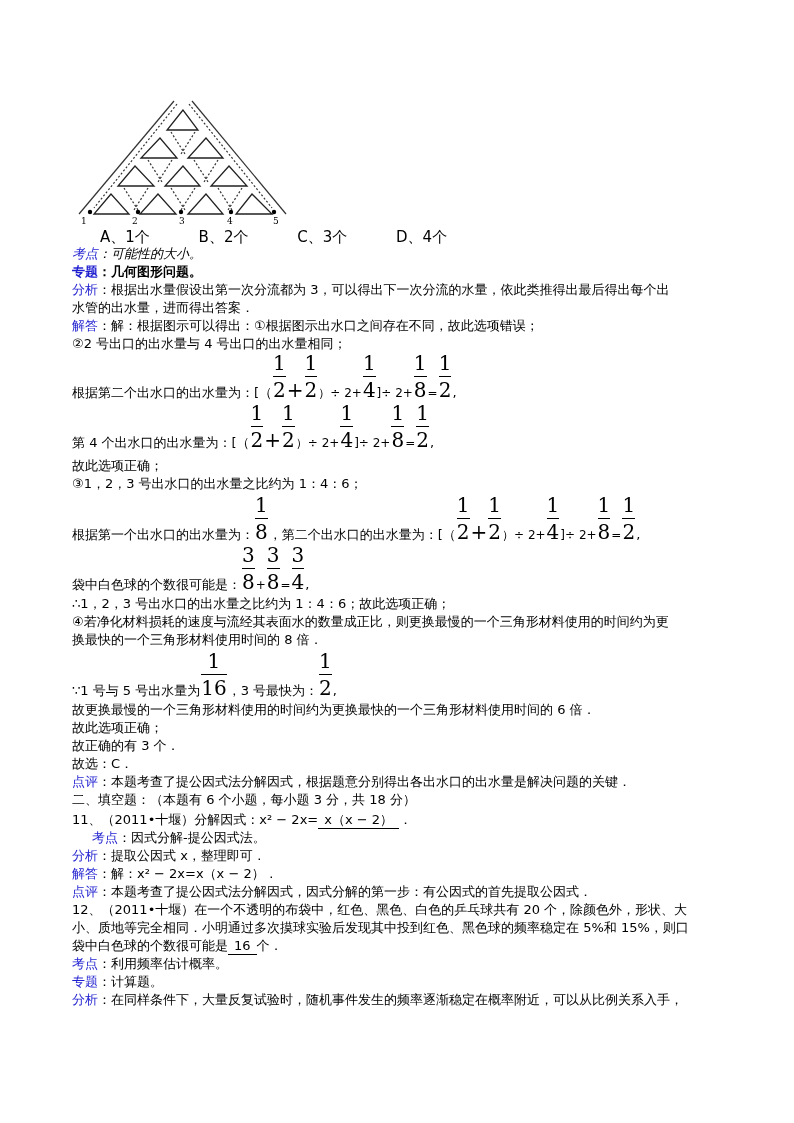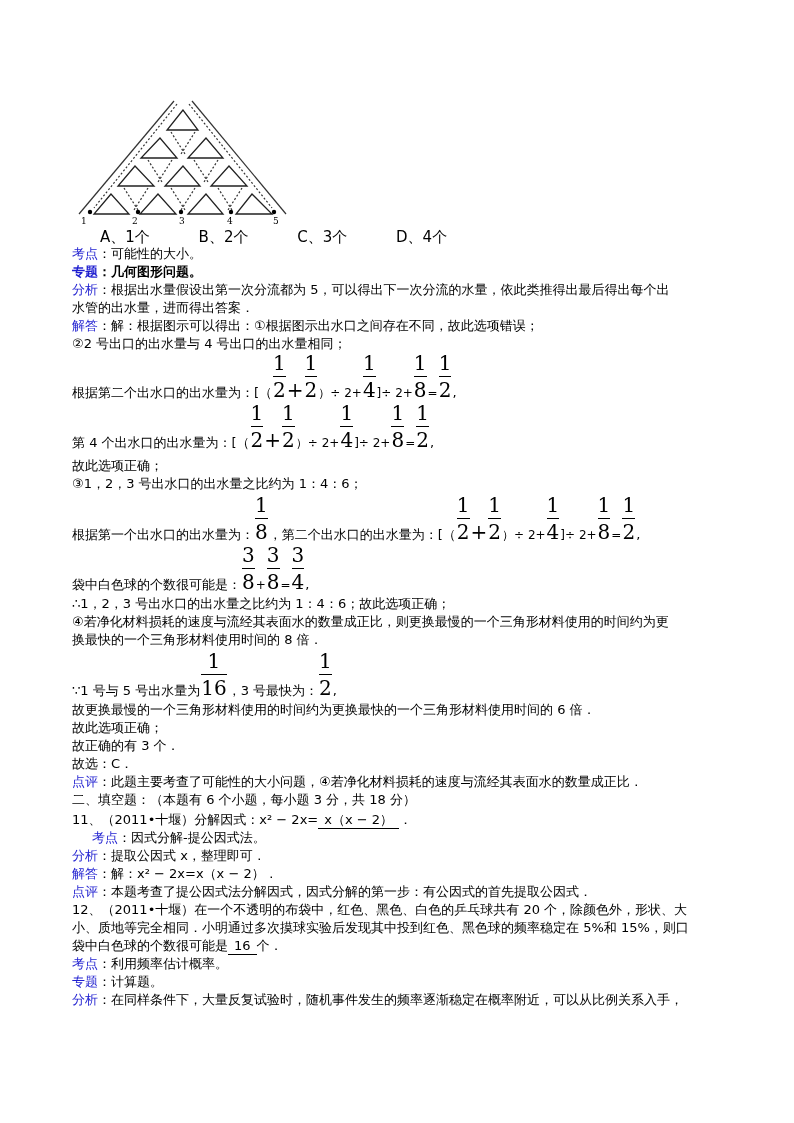--- a/index.html
+++ b/index.html
@@ -73,23 +73,23 @@
     </svg>
   </div>
 
   <div class="options" style="left:28px;top:132px;">
     <span>A、1个</span>
     <span>B、2个</span>
     <span>C、3个</span>
     <span>D、4个</span>
   </div>
 
-  <div class="line" style="top:150px;"><span class="lbl">考点</span><span>：</span><span>可能性的大小。</span></div>
+  <div class="line" style="top:150px;font-style:italic;"><span class="lbl">考点</span><span>：</span><span>可能性的大小。</span></div>
   <div class="line" style="top:168px;font-weight:bold;"><span class="lbl">专题</span><span>：</span><span>几何图形问题。</span></div>
-  <div class="line" style="top:186px;"><span class="lbl">分析</span><span>：</span><span>根据出水量假设出第一次分流都为 5，可以得出下一次分流的水量，依此类推得出最后得出每个出</span></div>
+  <div class="line" style="top:186px;"><span class="lbl">分析</span><span>：</span><span>根据出水量假设出第一次分流都为 3，可以得出下一次分流的水量，依此类推得出最后得出每个出</span></div>
   <div class="line" style="top:204px;">水管的出水量，进而得出答案．</div>
   <div class="line" style="top:222px;"><span class="lbl">解答</span><span>：</span><span>解：根据图示可以得出：①根据图示出水口之间存在不同，故此选项错误；</span></div>
   <div class="line" style="top:240px;">②2 号出口的出水量与 4 号出口的出水量相同；</div>
 
   <div class="line" style="top:256px;">
     <span>根据第二个出水口的出水量为：[（</span><span class="frac">
         <span>1</span>
         <span class="bar"></span>
         <span>2</span>
       </span><span class="big">+</span><span class="frac">
@@ -195,21 +195,21 @@
         <span>1</span>
         <span class="bar"></span>
         <span>2</span>
       </span><span>,</span>
   </div>
 
   <div class="line" style="top:606px;">故更换最慢的一个三角形材料使用的时间约为更换最快的一个三角形材料使用时间的 6 倍．</div>
   <div class="line" style="top:624px;">故此选项正确；</div>
   <div class="line" style="top:642px;">故正确的有 3 个．</div>
   <div class="line" style="top:660px;text-align:right;">故选：C．</div>
-  <div class="line" style="top:678px;"><span class="lbl">点评</span><span>：</span><span>此题主要考查了可能性的大小问题，④若净化材料损耗的速度与流经其表面水的数量成正比．</span></div>
+  <div class="line" style="top:678px;"><span class="lbl">点评</span><span>：</span><span>本题考查了提公因式法分解因式，根据题意分别得出各出水口的出水量是解决问题的关键．</span></div>
   <div class="line" style="top:696px;">二、填空题：（本题有 6 个小题，每小题 3 分，共 18 分）</div>
 
   <div class="line" style="top:716px;"><span>11、（2011•十堰）分解因式：x² − 2x=</span><span class="ans">x（x − 2）</span><span>．</span></div>
   <div class="line" style="top:734px;margin-left:20px;"><span class="lbl">考点</span><span>：</span><span>因式分解-提公因式法。</span></div>
   <div class="line" style="top:752px;"><span class="lbl">分析</span><span>：</span><span>提取公因式 x，整理即可．</span></div>
   <div class="line" style="top:770px;"><span class="lbl">解答</span><span>：</span><span>解：x² − 2x=x（x − 2）．</span></div>
   <div class="line" style="top:788px;"><span class="lbl">点评</span><span>：</span><span>本题考查了提公因式法分解因式，因式分解的第一步：有公因式的首先提取公因式．</span></div>
 
   <div class="line" style="top:806px;">12、（2011•十堰）在一个不透明的布袋中，红色、黑色、白色的乒乓球共有 20 个，除颜色外，形状、大</div>
   <div class="line" style="top:824px;">小、质地等完全相同．小明通过多次摸球实验后发现其中投到红色、黑色球的频率稳定在 5%和 15%，则口</div>

